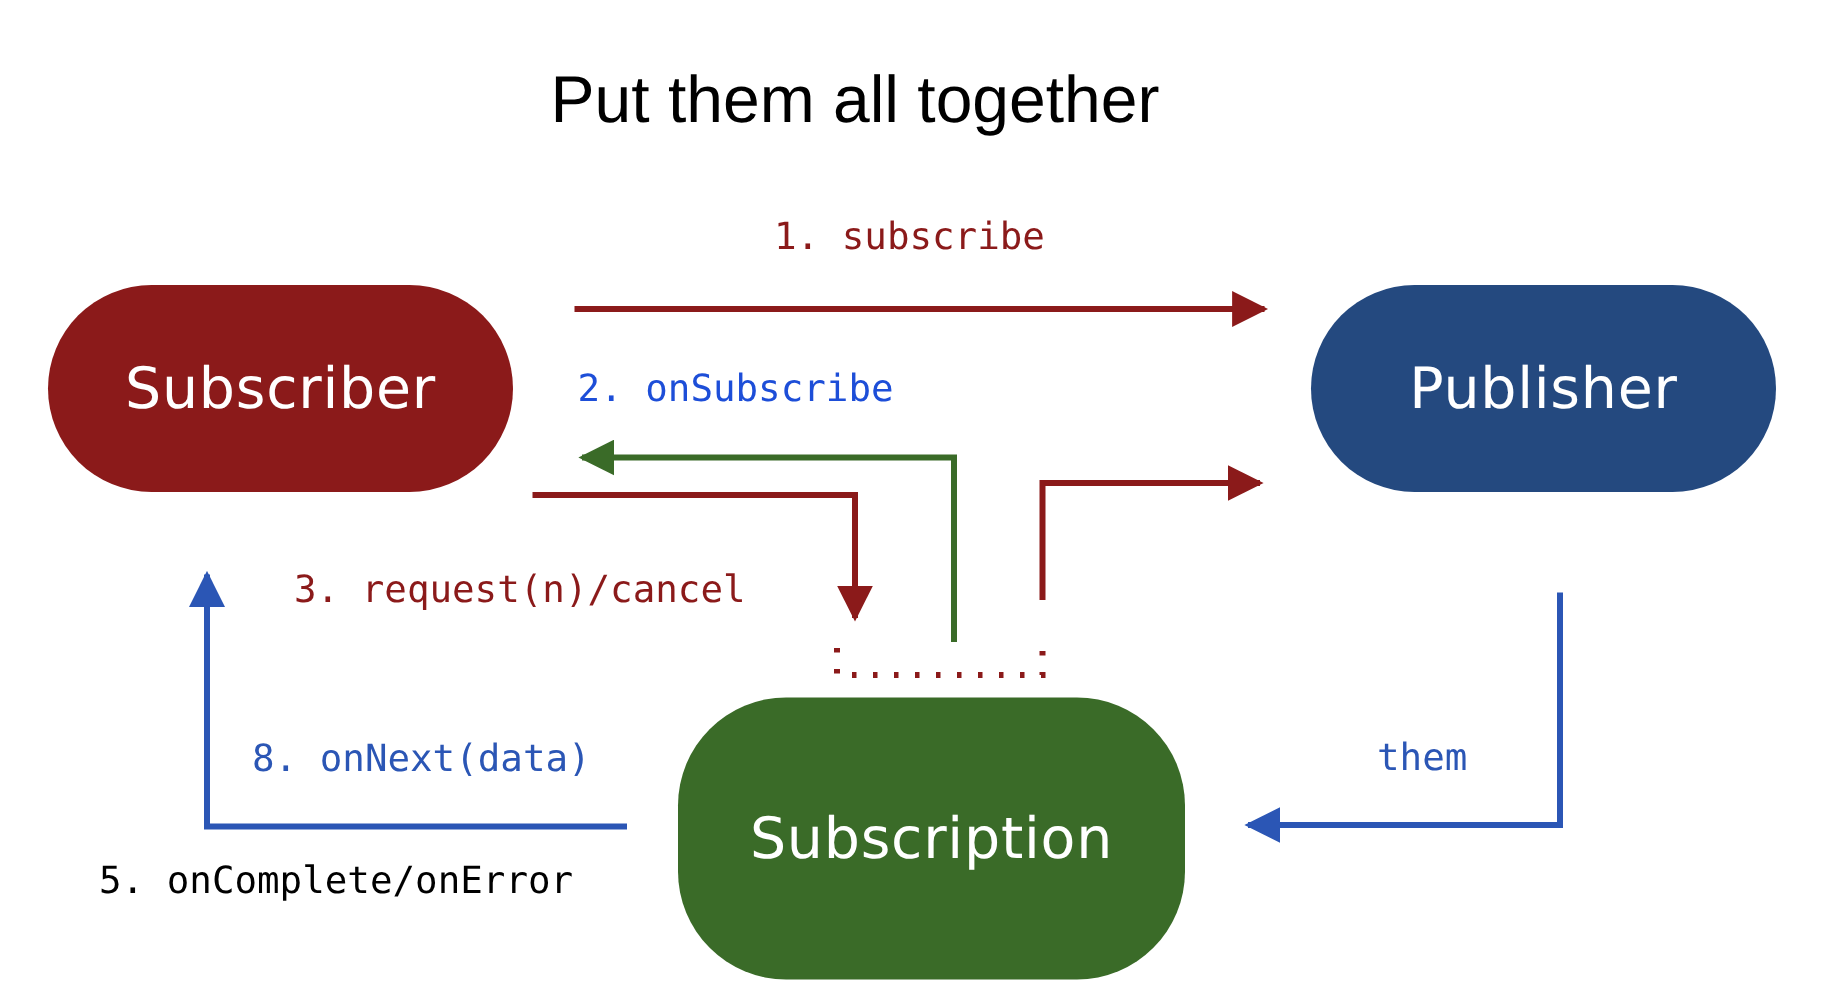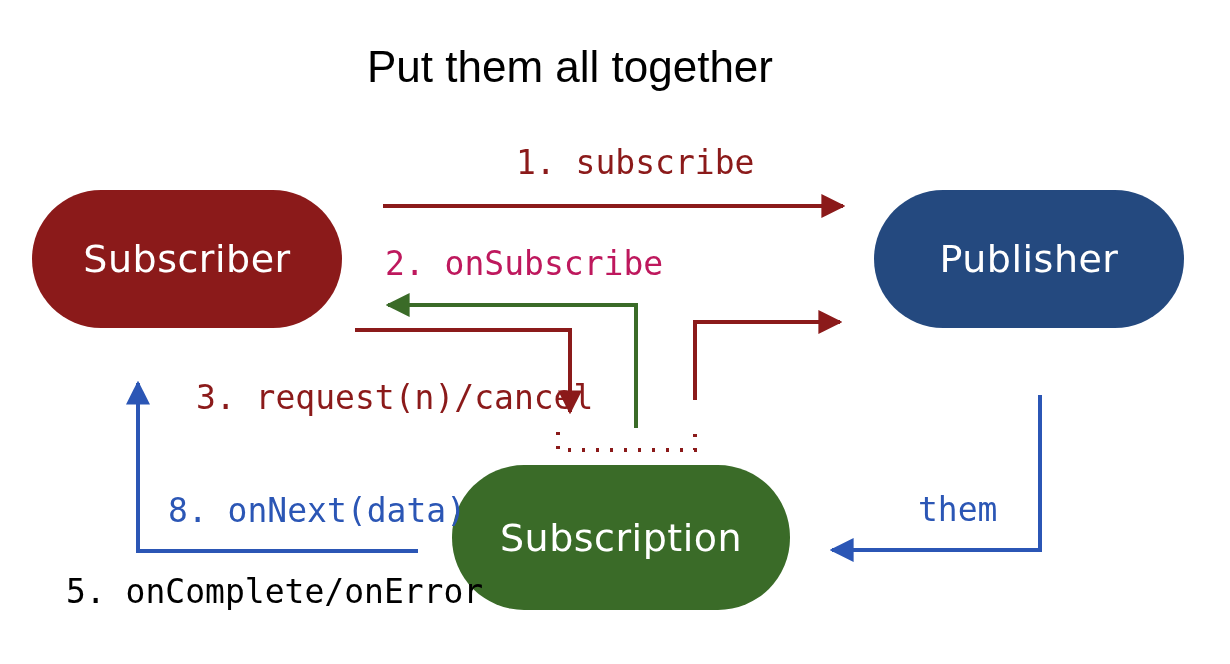--- a/index.html
+++ b/index.html
@@ -59,40 +59,40 @@
     top: 190px;
     width: 310px;
     height: 138px;
     background: #24497f;
     border-radius: 69px;
   }
   #node-subscription {
     left: 452px;
     top: 465px;
     width: 338px;
-    height: 145px;
+    height: 188px;
     background: #3a6b28;
     border-radius: 72px;
   }
   .edge-label {
     position: absolute;
     font-family: "DejaVu Sans Mono", monospace;
-    font-size: 33px;
+    font-size: 25px;
     font-weight: 400;
     white-space: nowrap;
   }
   #label-subscribe {
     left: 516px;
     top: 143px;
     color: #8b1a1a;
   }
   #label-onsubscribe {
     left: 385px;
     top: 244px;
-    color: #be185d;
+    color: #1d4ed8;
   }
   #label-request {
     left: 196px;
     top: 378px;
     color: #8b1a1a;
   }
   #label-onnext {
     left: 168px;
     top: 491px;
     color: #2b56b5;

